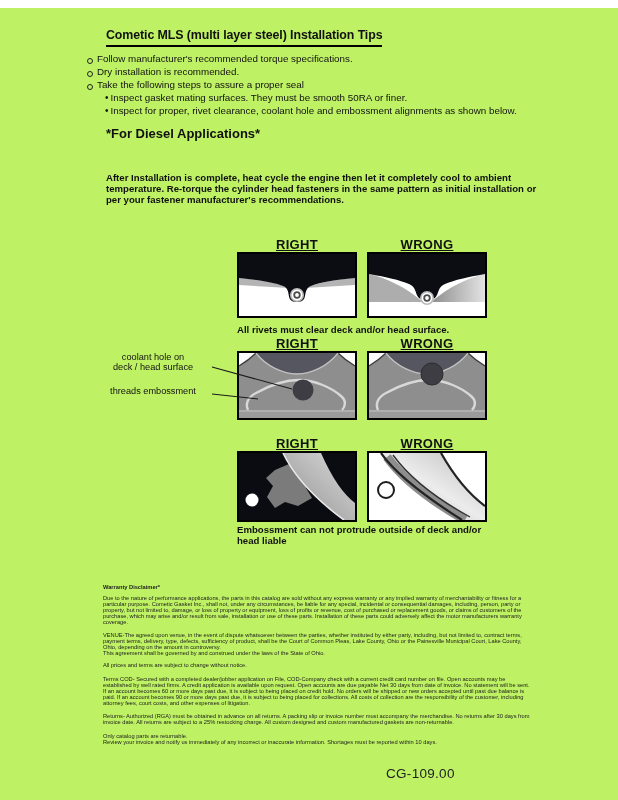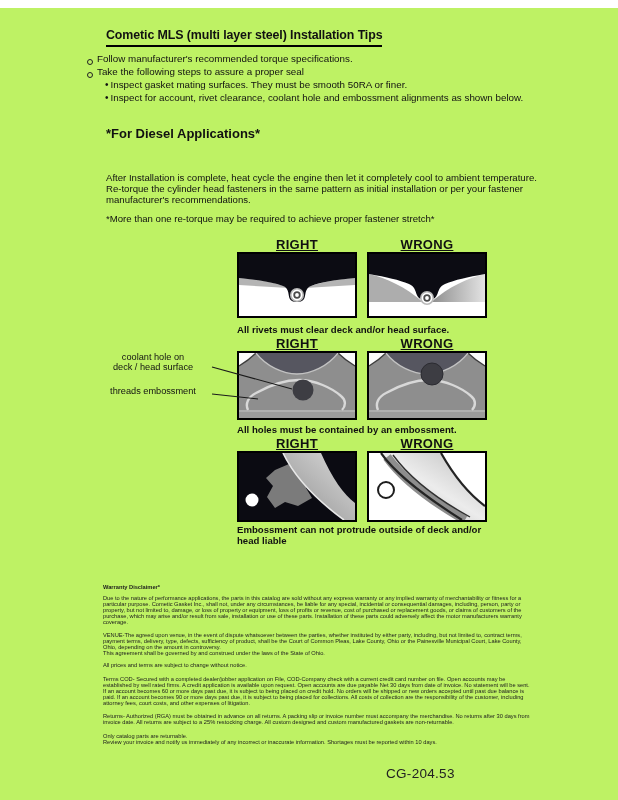--- a/index.html
+++ b/index.html
@@ -8,29 +8,29 @@
     font-family:"Liberation Sans",sans-serif;color:#111;overflow:hidden;margin:8px auto;
   }
   
   .title{
     position:absolute;left:106px;top:20px;margin:0;
     font-size:12.4px;font-weight:700;letter-spacing:-0.1px;
     border-bottom:2px solid #000;padding-bottom:3px;white-space:nowrap;
   }
   
   .tips{position:absolute;left:87px;top:44px;width:470px;font-size:9.8px;}
-  .trow{display:flex;align-items:flex-end;line-height:13px;}
+  .trow{display:flex;align-items:center;line-height:13px;}
   .trow.sub{margin-left:18px;}
   .ob{width:4px;height:4px;border:1px solid #222;border-radius:50%;margin:4px 4px 0 0;flex:0 0 auto;}
   .db{font-size:10px;margin-right:2px;line-height:13px;}
   
   .dheading{position:absolute;left:106px;top:118px;font-size:13px;font-weight:700;}
   .para{position:absolute;left:106px;width:434px;margin:0;font-size:9.6px;line-height:11px;}
   .p1{top:134px;}
-  .p2{top:164px;}
+  .p2{top:164px;font-weight:bold;}
   .p3{top:205px;}
   
   .dlabel{position:absolute;width:120px;text-align:center;font-size:13px;font-weight:700;letter-spacing:0.3px;text-decoration:underline;}
   .lab-r1a{left:237px;top:229px;} .lab-r1b{left:367px;top:229px;}
   .lab-r2a{left:237px;top:328px;} .lab-r2b{left:367px;top:328px;}
   .lab-r3a{left:237px;top:428px;} .lab-r3b{left:367px;top:428px;}
   .panel{position:absolute;width:120px;border:2px solid #000;background:#fff;box-sizing:border-box;}
   .pan-r1a{left:237px;top:244px;height:66px;} .pan-r1b{left:367px;top:244px;height:66px;}
   .pan-r2a{left:237px;top:343px;height:69px;} .pan-r2b{left:367px;top:343px;height:69px;}
   .pan-r3a{left:237px;top:443px;height:71px;} .pan-r3b{left:367px;top:443px;height:71px;}
@@ -57,35 +57,38 @@
 
   <h1 class="title">Cometic MLS (multi layer steel) Installation Tips</h1>
 
   <div class="tips">
     <div class="trow">
       <span class="ob"></span>
       <span>Follow manufacturer's recommended torque specifications.</span>
     </div>
     <div class="trow">
       <span class="ob"></span>
+      <span>Dry installation is recommended.</span>
+    </div>
+    <div class="trow">
+      <span class="ob"></span>
       <span>Take the following steps to assure a proper seal</span>
     </div>
     <div class="trow sub">
       <span class="db">•</span>
       <span>Inspect gasket mating surfaces.  They must be smooth 50RA or finer.</span>
     </div>
     <div class="trow sub">
       <span class="db">•</span>
-      <span>Inspect for account, rivet clearance, coolant hole and embossment alignments as shown below.</span>
+      <span>Inspect for proper, rivet clearance, coolant hole and embossment alignments as shown below.</span>
     </div>
   </div>
 
   <div class="dheading">*For Diesel Applications*</div>
   <p class="para p2">After Installation is complete, heat cycle the engine then let it completely cool to ambient temperature. Re-torque the cylinder head fasteners in the same pattern as initial installation or per your fastener manufacturer's recommendations.</p>
-  <p class="para p3">*More than one re-torque may be required to achieve proper fastener stretch*</p>
 
   <div class="dlabel lab-r1a">RIGHT</div>
   <div class="dlabel lab-r1b">WRONG</div>
 
   <div class="panel pan-r1a">
     <svg viewBox="0 0 116 62" preserveAspectRatio="none">
       <rect width="116" height="62" fill="#ffffff"></rect>
       <path d="M0,24 C18,25 34,28 50,34 L0,31 Z" fill="#b4b4b4"></path>
       <path d="M116,24 C98,25 82,28 66,34 L116,31 Z" fill="#b4b4b4"></path>
       <path d="M0,0 L116,0 L116,24 C96,26 82,28 72,32 C62,36 71,48 58,48 C45,48 54,36 44,32 C34,28 20,26 0,24 Z" fill="#0c0c13"></path>
@@ -149,21 +152,20 @@
       <path d="M99,0 L116,0 L116,13 C111,10 105,6 99,0 Z" fill="#fbfbfb"></path>
       <path d="M99,0 C105,6 111,10 116,13" stroke="#3c3c3c" stroke-width="1.4" fill="none"></path>
       <path d="M17,0 C27,13 44,21 58,21 C72,21 89,13 99,0 Z" fill="#565660"></path>
       <path d="M17,0 C27,13 44,21 58,21 C72,21 89,13 99,0" stroke="#c2c2c2" stroke-width="1.3" fill="none"></path>
       <path d="M9,57 C6,51 9,44 17,40 C33,31 48,27 60,27 C76,27 93,35 102,43 C107,47 107,53 103,57" stroke="#d8d8d8" stroke-width="2.4" fill="none"></path>
       <line x1="0" y1="58" x2="116" y2="58" stroke="#cfcfcf" stroke-width="1.2"></line>
       <rect x="0" y="59" width="116" height="6" fill="#9b9b9b"></rect>
       <circle cx="63" cy="21" r="11" fill="#3d3d43" stroke="#2b2b31" stroke-width="1"></circle>
     </svg>
   </div>
-  <div class="caption cap2">All holes must be contained by an embossment.</div>
 
   <div class="dlabel lab-r3a">RIGHT</div>
   <div class="dlabel lab-r3b">WRONG</div>
 
   <div class="panel pan-r3a">
     <svg viewBox="0 0 116 67" preserveAspectRatio="none">
       <defs>
         <linearGradient id="g3r" x1="0" y1="1" x2="1" y2="0">
           <stop offset="0" stop-color="#8f8f8f"></stop>
             <stop offset="1" stop-color="#dcdcdc"></stop>
@@ -201,15 +203,15 @@
     <p>Due to the nature of performance applications, the parts in this catalog are sold without any express warranty or any implied warranty of merchantability or fitness for a particular purpose.  Cometic Gasket Inc., shall not, under any circumstances, be liable for any special, incidental or consequential damages, including, person, party or property, but not limited to, damage, or loss of property or equipment, loss of profits or revenue, cost of purchased or replacement goods, or claims of customers of the purchase, which may arise and/or result from sale, installation or use of these parts.  Installation of these parts could adversely affect the motor manufacturers warranty coverage.</p>
     <p class="nogap">VENUE-The agreed upon venue, in the event of dispute whatsoever between the parties, whether instituted by either party, including, but not limited to, contract terms, payment terms, delivery, type, defects, sufficiency of product, shall be the Court of Common Pleas, Lake County, Ohio or the Painesville Municipal Court, Lake County, Ohio, depending on the amount in controversy.</p>
     <p>This agreement shall be governed by and construed under the laws of the State of Ohio.</p>
     <p class="gap8">All prices and terms are subject to change without notice.</p>
     <p>Terms COD- Secured with a completed dealer/jobber application on File, COD-Company check with a current credit card number on file.  Open accounts may be established by well rated firms.  A credit application is available upon request.  Open accounts are due payable Net 30 days from date of invoice.  No statement will be sent.  If an account becomes 60 or more days past due, it is subject to being placed on credit hold.  No orders will be shipped or new orders accepted until past due balance is paid.  If an account becomes 90 or more days past due, it is subject to being placed for collections.  All costs of collection are the responsibility of the customer, including attorney fees, court costs, and other expenses of litigation.</p>
     <p class="gap8">Returns- Authorized (RGA) must be obtained in advance on all returns.  A packing slip or invoice number must accompany the merchandise.  No returns after 30 days from invoice date.  All returns are subject to a 25% restocking charge.  All custom designed and custom manufactured gaskets are non-returnable.</p>
     <p class="nogap">Only catalog parts are returnable.</p>
     <p class="nogap">Review your invoice and notify us immediately of any incorrect or inaccurate information.  Shortages must be reported within 10 days.</p>
   </div>
 
-  <div class="footer-code">CG-204.53</div>
+  <div class="footer-code">CG-109.00</div>
 
 </div>
 
 </body></html>

